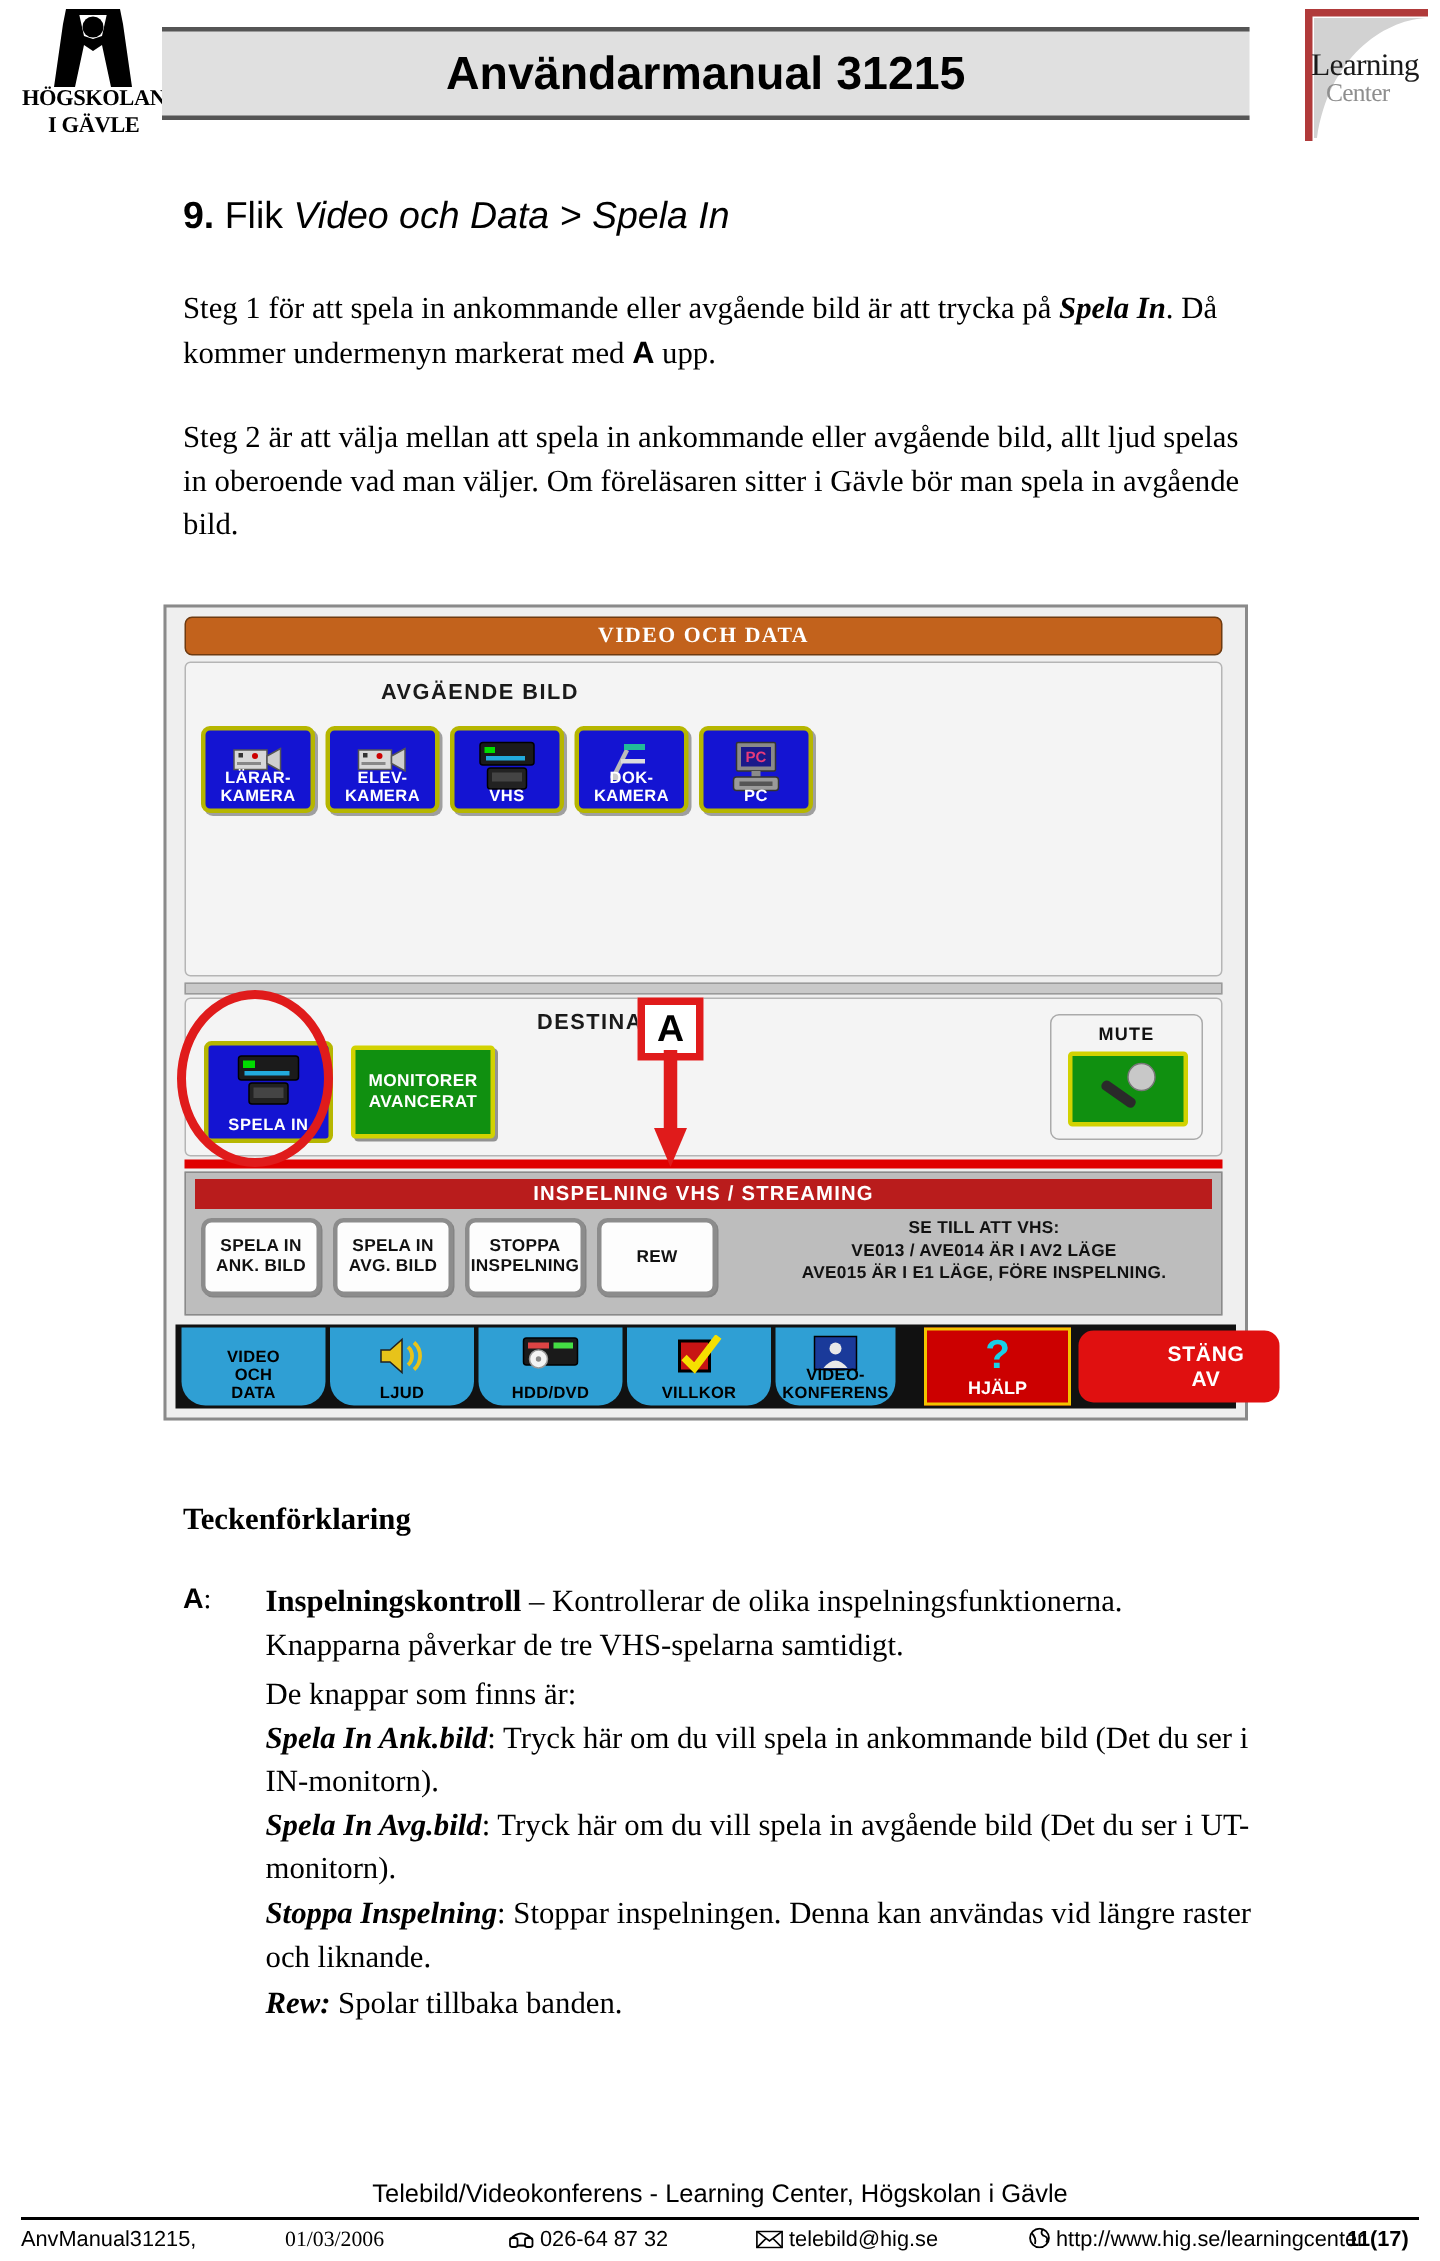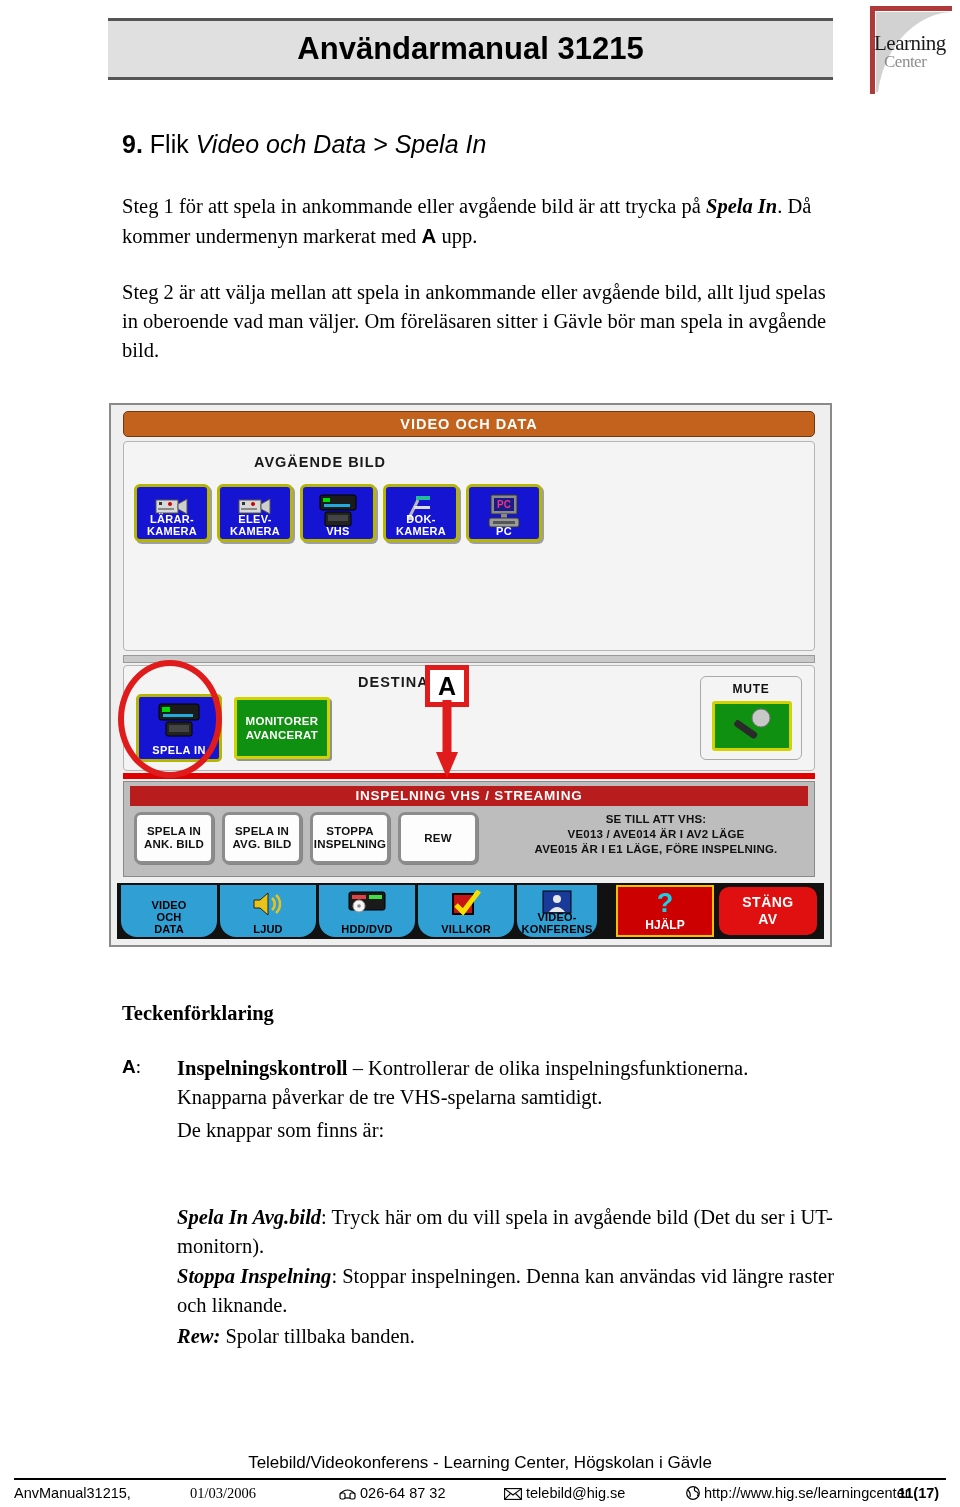--- a/index.html
+++ b/index.html
@@ -129,20 +129,21 @@
     background: #c2621c;
     border: 1px solid #6e3a10;
     border-radius: 5px;
     box-sizing: border-box;
     color: #fff;
     font-weight: bold;
     font-size: 14.5px;
     letter-spacing: 1px;
     text-align: center;
     line-height: 24px;
+    font-family: Liberation Serif, serif;
   }
 
   
   .upper-area {
     position: absolute;
     left: 6px; top: 32px;
     width: 692px; height: 210px;
     background: #f4f4f4;
     border: 1px solid #b5b5b5;
     border-radius: 4px;
@@ -386,20 +387,21 @@
     background: #e01010;
     border-radius: 10px;
     color: #fff;
     font-weight: bold;
     font-size: 14px;
     text-align: center;
     display: flex; flex-direction: column;
     align-items: center; justify-content: center;
     line-height: 17px;
     letter-spacing: 0.5px;
+    padding-left: 36px;
   }
 
   
   .annot-ellipse {
     position: absolute;
     left: 118px; top: 660px;
     width: 104px; height: 118px;
     border: 6px solid #e01b1b;
     border-radius: 50%;
     box-sizing: border-box;
@@ -487,20 +489,29 @@
   .f-mail  { left: 490px; }
   .f-web   { left: 672px; }
   .f-page  { left: 884px; font-weight: bold; }
   .ico { display: inline-block; vertical-align: -2px; margin-right: 4px; }
 </style>
 </head>
 <body>
 
 <div class="page-header">
 
+  <div class="hig-logo">
+    <svg class="mark" viewBox="0 0 80 56">
+      <path d="M22 2 L30 2 L34 20 L40 22 L46 20 L50 2 L58 2 L60 12 L66 54 L52 54 L46 26 L40 30 L34 26 L28 54 L14 54 L20 12 Z" fill="#000"></path>
+      <circle cx="40" cy="14" r="7" fill="#000"></circle>
+      <rect x="30" y="2" width="20" height="4" fill="#000"></rect>
+    </svg>
+    <div class="txt1">HÖGSKOLAN</div>
+    <div class="txt2">I GÄVLE</div>
+  </div>
 
   <div class="title-bar">
     <div class="title-text">Användarmanual 31215</div>
   </div>
 
   <div class="lc-logo">
     <svg class="lc-swoosh" viewBox="0 0 92 92">
       <path d="M8 2 L90 2 L90 7 L13 7 L13 90 L8 90 Z" fill="#b03a3a"></path>
       <path d="M14 8 L88 8 C60 10 24 34 16 88 L14 88 Z" fill="#d2d2d2"></path>
     </svg>
@@ -717,20 +728,21 @@
   <div class="legend-key">
     <span>A</span><span class="colon">:</span>
   </div>
 
   <div class="legend-body" id="lg1">
     <b>Inspelningskontroll</b><span> – Kontrollerar de olika inspelningsfunktionerna. Knapparna påverkar de tre VHS-spelarna samtidigt.</span>
   </div>
 
   <div class="legend-body" id="lg2">
     <div>De knappar som finns är:</div>
+    <div><span class="bi">Spela In Ank.bild</span><span>: Tryck här om du vill spela in ankommande bild (Det du ser i IN-monitorn).</span></div>
   </div>
 
   <div class="legend-body" id="lg3">
     <span class="bi">Spela In Avg.bild</span><span>: Tryck här om du vill spela in avgående bild (Det du ser i UT-monitorn).</span>
   </div>
 
   <div class="legend-body" id="lg4">
     <span class="bi">Stoppa Inspelning</span><span>: Stoppar inspelningen. Denna kan användas vid längre raster och liknande.</span>
   </div>
 

